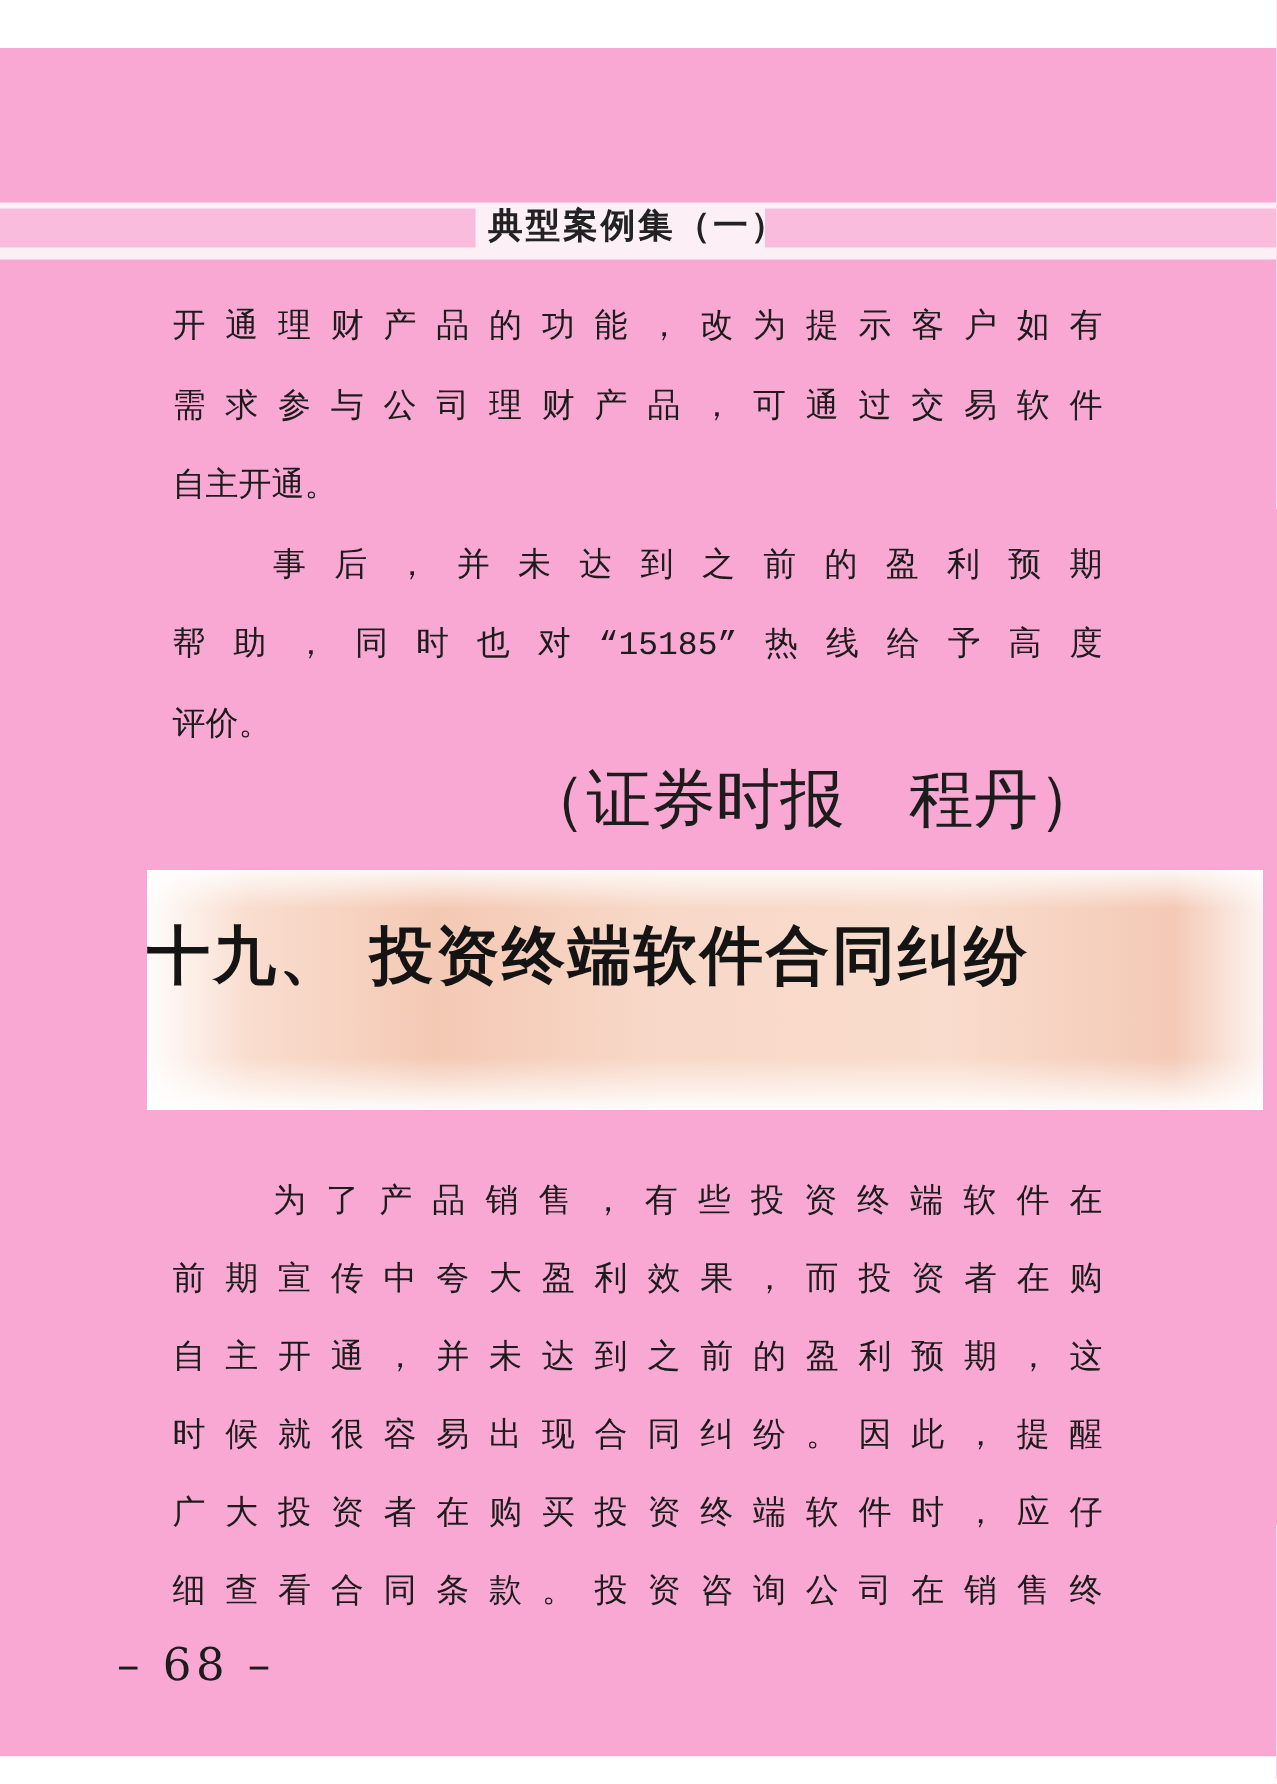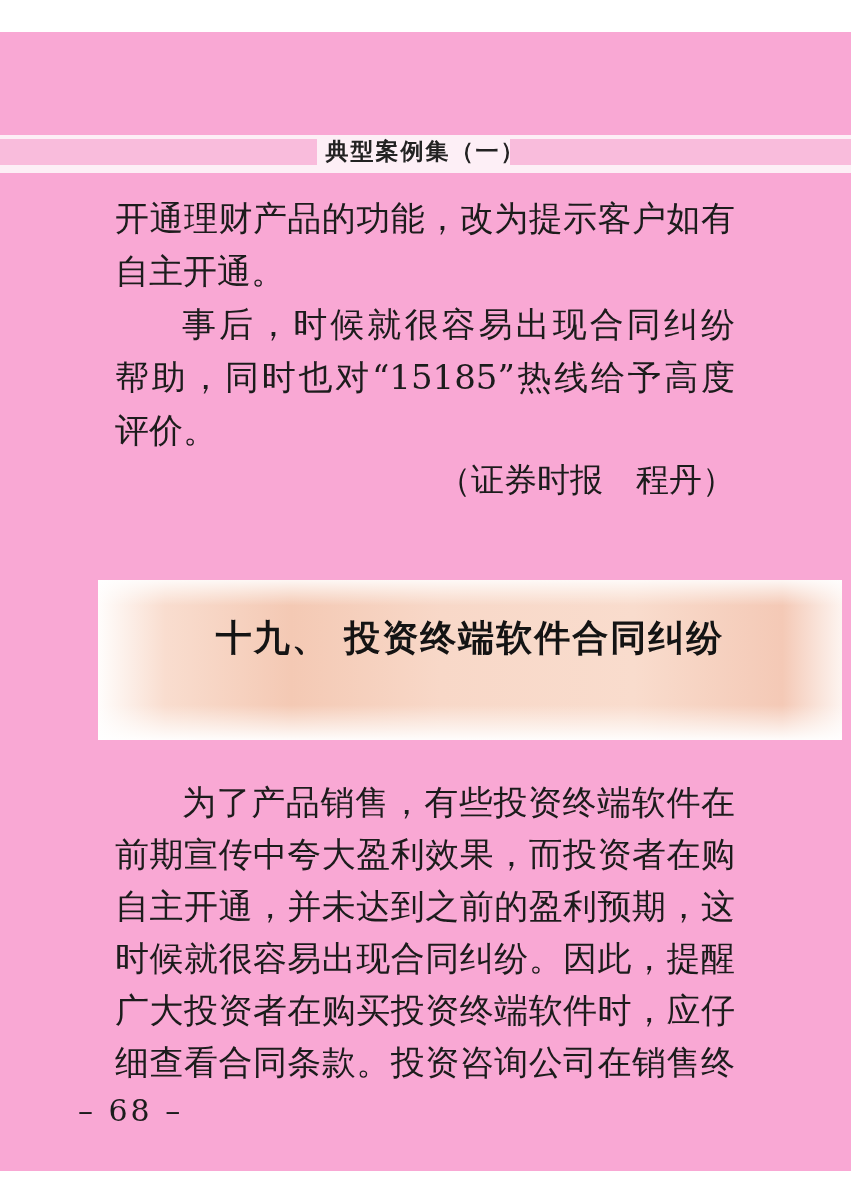--- a/index.html
+++ b/index.html
@@ -53,39 +53,40 @@
   
   .textcol {
     position: absolute;
     left: 115px;
     width: 620px;
   }
   .textcol.first  { top: 160px; }
   .textcol.second { top: 744px; }
 
   .line {
-    font-size: 34px;
+    font-size: 22px;
     height: 53px;
     line-height: 53px;
     text-align: justify;
     text-align-last: justify;
     white-space: nowrap;
     color: #1c1c1c;
+    font-family: Liberation Mono, monospace;
   }
   .textcol.second .line {
     height: 52px;
     line-height: 52px;
   }
   .line.indent { padding-left: 67px; }
   .line.short  {
     text-align: right;
     text-align-last: left;
   }
   .attribution {
-    font-size: 33px;
+    font-size: 43px;
     height: 46px;
     line-height: 46px;
     text-align-last: right;
     color: #1c1c1c;
   }
 
   
   .section-heading-block {
     position: absolute;
     left: 98px;
@@ -103,22 +104,21 @@
         #f9ddcf 9%,
         #f4c9b4 26%,
         #f8d8c8 46%,
         #f9dccd 72%,
         #f4c9b6 92%,
         #fdf4f0 100%);
     padding-top: 28px;
     box-sizing: border-box;
   }
   .heading-line {
-    text-align: center;
-    font-size: 36px;
+    font-size: 42px;
     line-height: 58px;
     font-weight: bold;
     letter-spacing: 2px;
     color: #141414;
     font-family: "DejaVu Serif", serif;
   }
 
   
   .page-number {
     position: absolute;
@@ -135,22 +135,23 @@
 
 <div class="page">
 
   <div class="header-halo"></div>
   <div class="header-bar left"></div>
   <div class="header-bar right"></div>
   <div class="header-title">典型案例集（一）</div>
 
   <div class="textcol first">
     <div class="line">开通理财产品的功能，改为提示客户如有</div>
+    <div class="line">需求参与公司理财产品，可通过交易软件</div>
     <div class="line short">自主开通。</div>
-    <div class="line indent">事后，时候就很容易出现合同纠纷</div>
+    <div class="line indent">事后，并未达到之前的盈利预期</div>
     <div class="line">帮助，同时也对“15185”热线给予高度</div>
     <div class="line short">评价。</div>
     <div class="attribution">（证券时报　程丹）</div>
   </div>
 
   <div class="section-heading-block">
     <div class="heading-line">十九、 投资终端软件合同纠纷</div>
   </div>
 
   <div class="textcol second">

